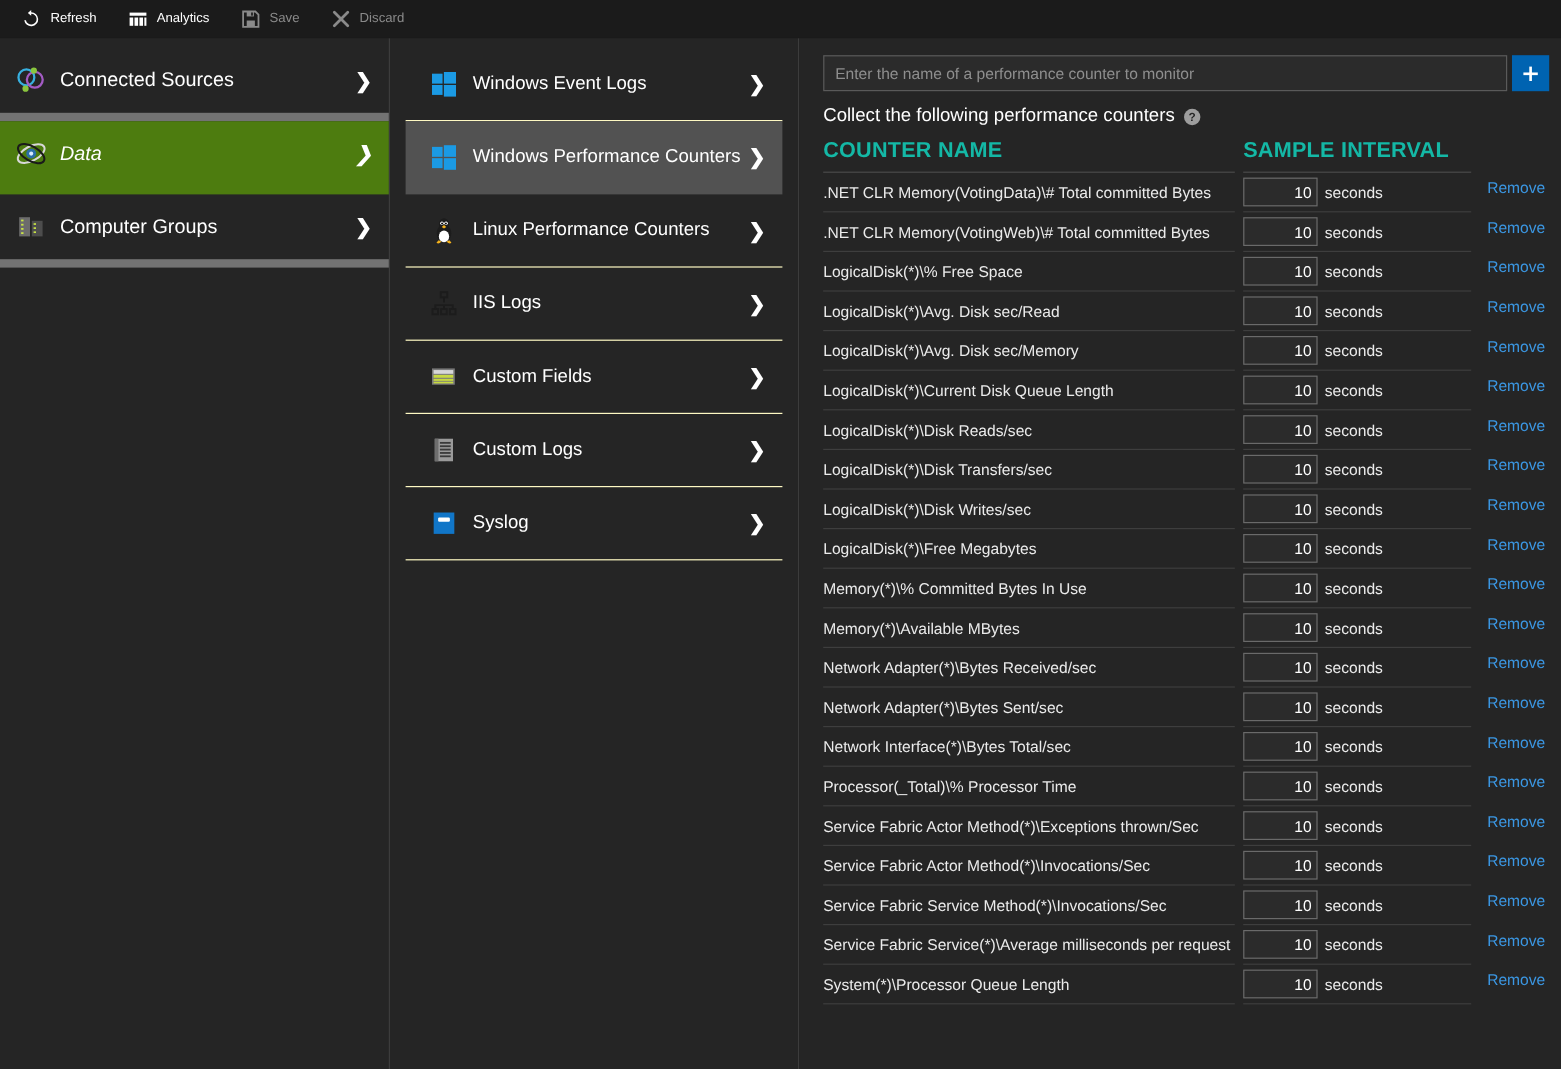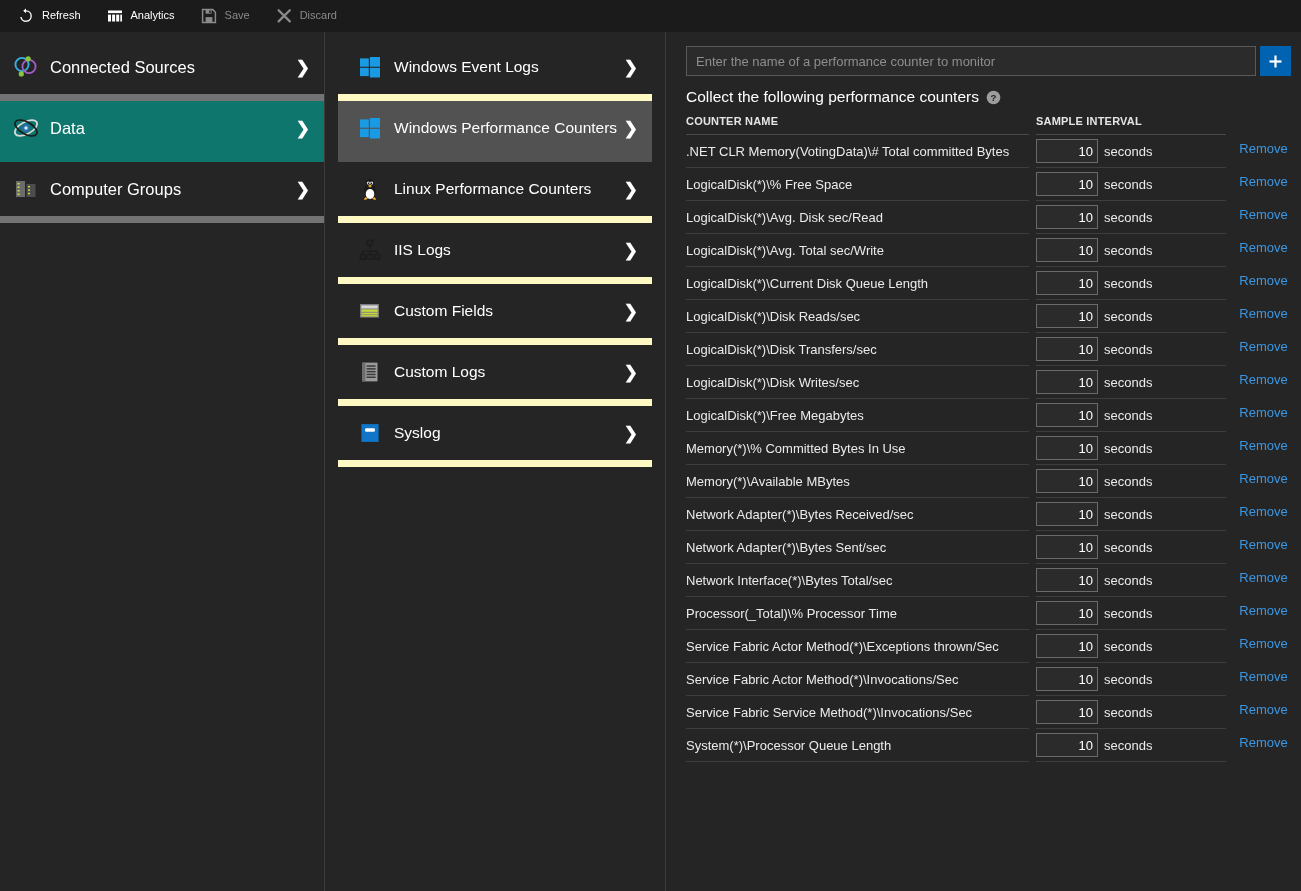--- a/index.html
+++ b/index.html
@@ -51,21 +51,21 @@
   }
   .nav-item {
     position: relative;
     height: 61px;
     display: flex;
     align-items: center;
     padding: 0 14px 0 12px;
     cursor: pointer;
     border-bottom: 7px solid #737373;
   }
-  .nav-item.selected { background: #0f766e; border-bottom-color: transparent; }
+  .nav-item.selected { background: #4d7c0f; border-bottom-color: transparent; font-style: italic; }
   .nav-ico {
     width: 28px; height: 28px; flex: 0 0 28px;
     margin-right: 10px;
     display: block;
   }
   .nav-label {
     flex: 1;
     font-size: 16.5px;
     color: #ffffff;
     white-space: nowrap;
@@ -86,21 +86,21 @@
     border-right: 1px solid #3c3c3c;
     padding-top: 8px;
   }
   .src-item {
     height: 61px;
     display: flex;
     align-items: center;
     padding: 0 14px 0 20px;
     cursor: pointer;
     margin: 0 13px;
-    border-bottom: 7px solid #fef9c3;
+    border-bottom: 1px solid #fef9c3;
   }
   .src-item.selected { background: #525252; border-bottom-color: transparent; }
   .src-ico { width: 24px; height: 24px; flex: 0 0 24px; margin-right: 12px; display: block; }
   .src-label { flex: 1; font-size: 15.5px; color: #ffffff; white-space: nowrap; }
 
   
   #main-col {
     flex: 1 1 auto;
     background: #252525;
     padding: 14px 0 0 20px;
@@ -134,23 +134,23 @@
     background: #0063b1;
     border: none;
     cursor: pointer;
     display: flex; align-items: center; justify-content: center;
   }
   #add-btn svg { display: block; }
 
   
   #tbl { width: 100%; border-collapse: collapse; table-layout: fixed; }
   #tbl th {
-    font-size: 11px;
+    font-size: 18px;
     font-weight: bold;
-    color: #e5e5e5;
+    color: #14b8a6;
     text-align: left;
     letter-spacing: .2px;
     padding: 0 0 7px 0;
     border-bottom: 1px solid #4a4a4a;
   }
   th.col-name   { width: 343px; padding-left: 11px; }
   th.col-gap    { width: 7px; border-bottom-color: transparent !important; }
   th.col-sample { width: 190px; padding-left: 10px; }
   th.col-remove { width: auto; border-bottom-color: transparent !important; }
 
@@ -398,20 +398,31 @@
             <td class="c-gap"></td>
             <td class="c-sample">
               <div class="sample-wrap">
                 <input type="text" class="interval-input" value="10" style="">
                 <span class="sec-label">seconds</span>
               </div>
             </td>
             <td class="c-remove"><span class="remove-link">Remove</span></td>
           </tr>
           <tr>
+            <td class="c-name">.NET CLR Memory(VotingWeb)\# Total committed Bytes</td>
+            <td class="c-gap"></td>
+            <td class="c-sample">
+              <div class="sample-wrap">
+                <input type="text" class="interval-input" value="10" style="">
+                <span class="sec-label">seconds</span>
+              </div>
+            </td>
+            <td class="c-remove"><span class="remove-link">Remove</span></td>
+          </tr>
+          <tr>
             <td class="c-name">LogicalDisk(*)\% Free Space</td>
             <td class="c-gap"></td>
             <td class="c-sample">
               <div class="sample-wrap">
                 <input type="text" class="interval-input" value="10" style="">
                 <span class="sec-label">seconds</span>
               </div>
             </td>
             <td class="c-remove"><span class="remove-link">Remove</span></td>
           </tr>
@@ -420,21 +431,21 @@
             <td class="c-gap"></td>
             <td class="c-sample">
               <div class="sample-wrap">
                 <input type="text" class="interval-input" value="10" style="">
                 <span class="sec-label">seconds</span>
               </div>
             </td>
             <td class="c-remove"><span class="remove-link">Remove</span></td>
           </tr>
           <tr>
-            <td class="c-name">LogicalDisk(*)\Avg. Total sec/Write</td>
+            <td class="c-name">LogicalDisk(*)\Avg. Disk sec/Memory</td>
             <td class="c-gap"></td>
             <td class="c-sample">
               <div class="sample-wrap">
                 <input type="text" class="interval-input" value="10" style="">
                 <span class="sec-label">seconds</span>
               </div>
             </td>
             <td class="c-remove"><span class="remove-link">Remove</span></td>
           </tr>
           <tr>
@@ -575,20 +586,31 @@
             <td class="c-sample">
               <div class="sample-wrap">
                 <input type="text" class="interval-input" value="10" style="">
                 <span class="sec-label">seconds</span>
               </div>
             </td>
             <td class="c-remove"><span class="remove-link">Remove</span></td>
           </tr>
           <tr>
             <td class="c-name">Service Fabric Service Method(*)\Invocations/Sec</td>
+            <td class="c-gap"></td>
+            <td class="c-sample">
+              <div class="sample-wrap">
+                <input type="text" class="interval-input" value="10" style="">
+                <span class="sec-label">seconds</span>
+              </div>
+            </td>
+            <td class="c-remove"><span class="remove-link">Remove</span></td>
+          </tr>
+          <tr>
+            <td class="c-name">Service Fabric Service(*)\Average milliseconds per request</td>
             <td class="c-gap"></td>
             <td class="c-sample">
               <div class="sample-wrap">
                 <input type="text" class="interval-input" value="10" style="">
                 <span class="sec-label">seconds</span>
               </div>
             </td>
             <td class="c-remove"><span class="remove-link">Remove</span></td>
           </tr>
           <tr>

